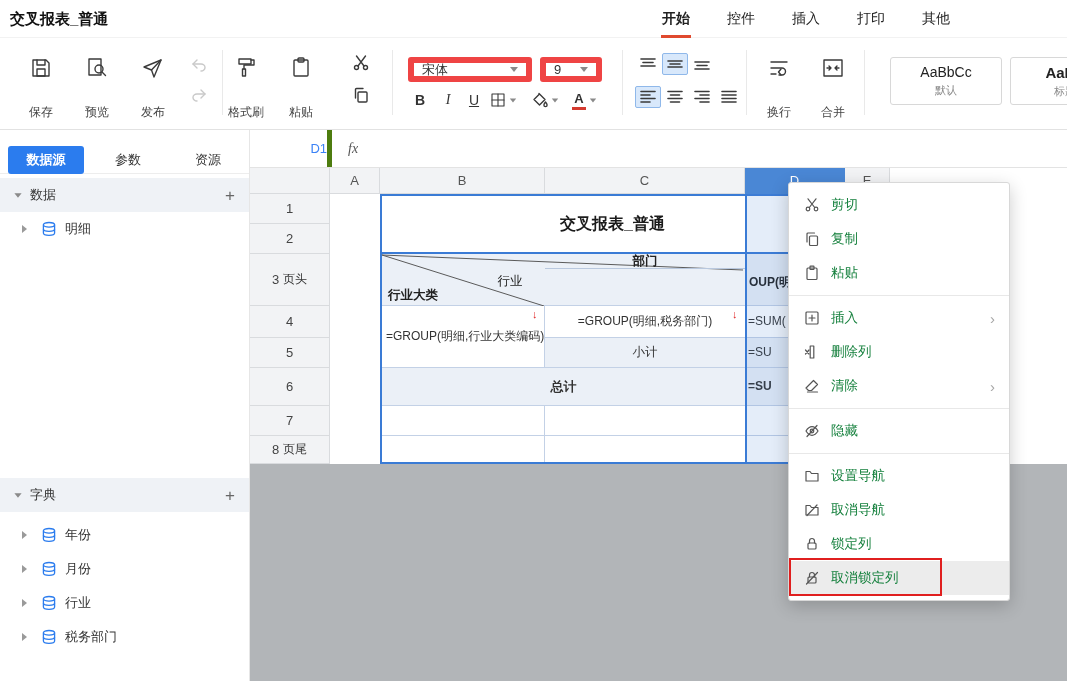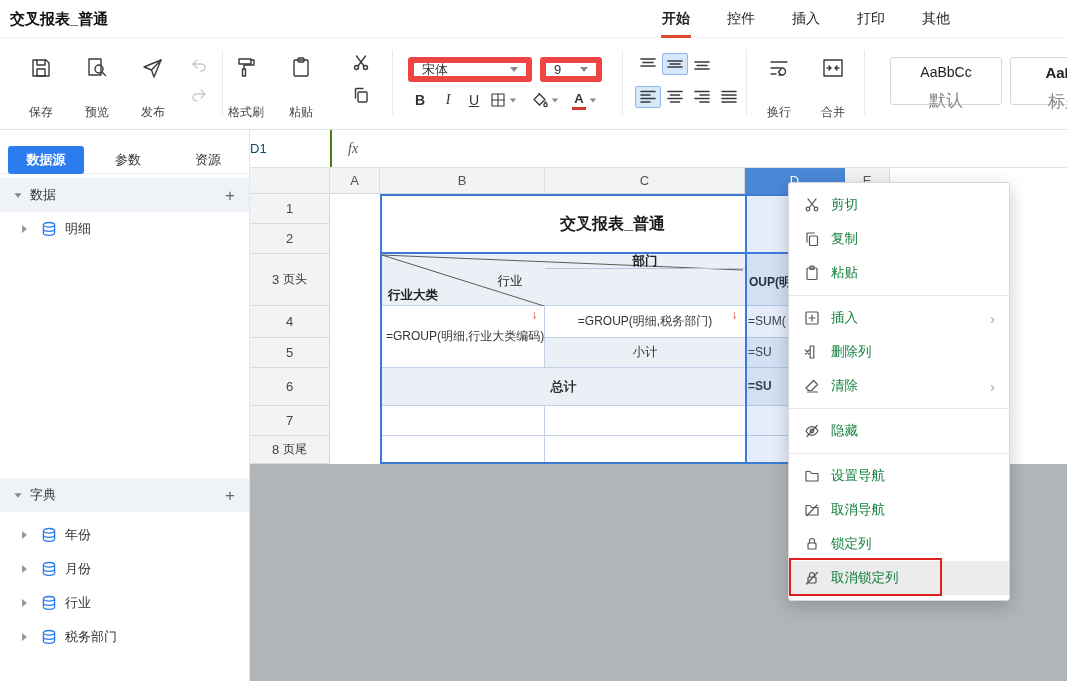--- a/index.html
+++ b/index.html
@@ -28,41 +28,41 @@
   .sel { position:absolute; height:25px; top:19px; border:6px solid #ef4444; border-radius:3px; display:flex; align-items:center; padding:0 8px; font-size:13px; color:#333; background:#fff; cursor:pointer; }
   .sel .tri { margin-left:auto; }
   .tri-down { width:0; height:0; border-left:4px solid transparent; border-right:4px solid transparent; border-top:5px solid #8a8a8a; }
   .fmt-btn { position:absolute; top:50px; height:24px; min-width:24px; display:flex; align-items:center; justify-content:center; font-size:14px; color:#333; cursor:pointer; border-radius:2px; }
   .fmt-btn .tri-down { margin-left:3px; transform:scale(.8); }
   .al-btn { position:absolute; width:26px; height:22px; display:flex; align-items:center; justify-content:center; border-radius:2px; cursor:pointer; }
   .al-btn.selected { background:#d8e8fb; border:1px solid #8fb8ea; }
   .al-btn svg line { stroke:#3a3a3a; stroke-width:1.6; stroke-linecap:round; }
   .style-card { position:absolute; top:19px; width:112px; height:48px; border:1px solid #d8d8d8; border-radius:3px; background:#fff; text-align:center; padding-top:6px; cursor:pointer; }
   .style-card .sample { font-size:14px; color:#222; }
-  .style-card .sname { font-size:17px; color:#888; margin-top:9px; }
+  .style-card .sname { font-size:11px; color:#888; margin-top:3px; }
   .style-card.bold .sample { font-weight:700; font-size:15px; }
   .colorbar { display:block; width:14px; height:3px; margin:1px auto 0; }
   
   .sidebar { position:absolute; left:0; top:130px; width:250px; height:551px; background:#fff; border-right:1px solid #e6e6e6; }
   .sb-tabs { position:absolute; left:0; top:0; width:100%; height:44px; border-bottom:1px solid #ededed; }
   .sb-tab { position:absolute; top:16px; height:28px; line-height:28px; text-align:center; font-size:13px; color:#333; cursor:pointer; border-radius:3px; }
   .sb-tab.active { background:#2b7cee; color:#fff; font-weight:600; }
   .section { position:absolute; left:0; width:100%; }
   .sec-head { height:34px; background:#eff2f6; display:flex; align-items:center; padding:0 14px; cursor:pointer; }
   .sec-head .sec-label { font-size:13px; color:#333; margin-left:8px; }
   .sec-plus { margin-left:auto; font-size:17px; color:#666; cursor:pointer; line-height:1; }
   .tree-item { height:34px; display:flex; align-items:center; padding-left:22px; cursor:pointer; }
   .tri-right { width:0; height:0; border-top:4px solid transparent; border-bottom:4px solid transparent; border-left:5px solid #9a9a9a; }
   .tree-item .db { margin-left:14px; width:16px; height:16px; }
   .tree-item .db svg { stroke:#2b7cee; fill:none; stroke-width:1.3; }
   .tree-item .tlabel { margin-left:8px; font-size:13px; color:#333; }
   
   .workspace { position:absolute; left:250px; top:130px; width:817px; height:551px; background:#b2b5b8; overflow:hidden; }
   .fbar { position:absolute; left:0; top:0; width:100%; height:38px; background:#fff; border-bottom:1px solid #e3e3e3; }
-  .cellref { position:absolute; left:0; top:0; width:82px; height:100%; line-height:37px; text-align:left; font-size:13px; color:#0c4a6e; border-right:2px solid #4d7c0f; }
+  .cellref { position:absolute; left:0; top:0; width:82px; height:100%; line-height:37px; text-align:right; font-size:13px; color:#3b82f6; border-right:5px solid #4d7c0f; }
   .fxlab { position:absolute; left:98px; top:0; line-height:37px; font-style:italic; font-family:"Liberation Serif","DejaVu Serif",serif; font-size:14px; color:#555; }
   .grid { position:absolute; left:0; top:38px; width:890px; height:296px; background:#fff; }
   .chead { position:absolute; left:0; top:0; height:26px; display:flex; }
   .ch { height:26px; background:#f2f3f5; border-right:1px solid #d9dbde; border-bottom:1px solid #d9dbde; text-align:center; line-height:25px; font-size:13px; color:#555; }
   .ch.selcol { background:#4a87d5; color:#fff; border-color:#4a87d5; }
   .rhead { position:absolute; left:0; top:26px; width:80px; }
   .rh { background:#f2f3f5; border-right:1px solid #d9dbde; border-bottom:1px solid #d9dbde; display:flex; align-items:center; justify-content:center; gap:4px; font-size:13px; color:#444; }
   .rh .rlab { font-size:12px; color:#333; }
   .cellsarea { position:absolute; left:80px; top:26px; width:560px; height:270px; background:#fff; }
   .rtable { position:absolute; left:50px; top:0; width:465px; height:270px; border:2px solid #3a7bd5; background:#fff; }

